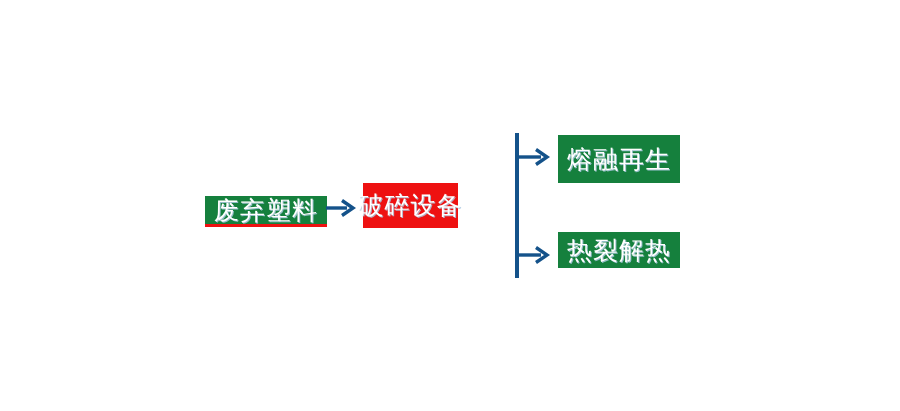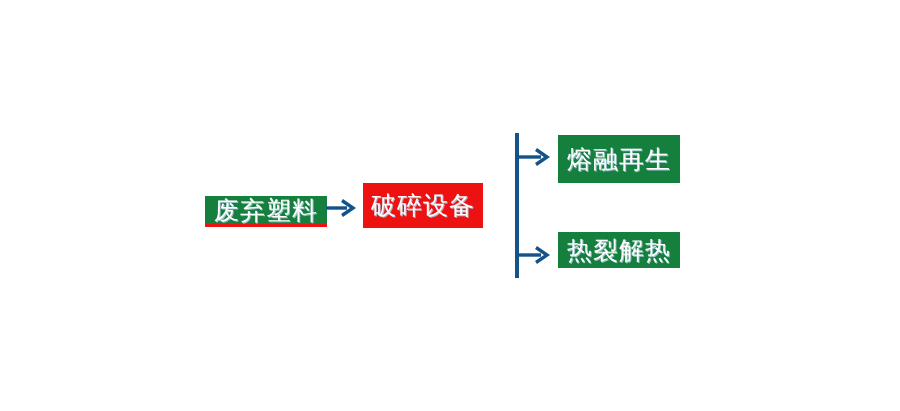--- a/index.html
+++ b/index.html
@@ -68,21 +68,21 @@
     <span>废弃塑料</span>
   </div>
 
   <div class="connector" style="left:326px; top:198px; width:30px; height:20px;">
     <svg width="30" height="20" viewBox="0 0 30 20" aria-hidden="true">
       <path d="M0 10 L21 10" stroke="#14528a" stroke-width="3.4" fill="none"></path>
       <path d="M16 2.5 L27 10 L16 17.5" stroke="#14528a" stroke-width="3.4" fill="none" stroke-linejoin="miter" stroke-linecap="butt"></path>
     </svg>
   </div>
 
-  <div class="node node-red" style="left:363px; top:183px; width:120px; height:45px;">
+  <div class="node node-red" style="left:363px; top:183px; width:95px; height:45px;">
     <span>破碎设备</span>
   </div>
 
   <div class="vrail" style="left:515px; top:133px; width:4px; height:145px;"></div>
 
   <div class="connector" style="left:517px; top:147px; width:34px; height:20px;">
     <svg width="34" height="20" viewBox="0 0 34 20" aria-hidden="true">
       <path d="M0 10 L24 10" stroke="#14528a" stroke-width="3.4" fill="none"></path>
       <path d="M19 2.5 L30 10 L19 17.5" stroke="#14528a" stroke-width="3.4" fill="none" stroke-linejoin="miter" stroke-linecap="butt"></path>
     </svg>

